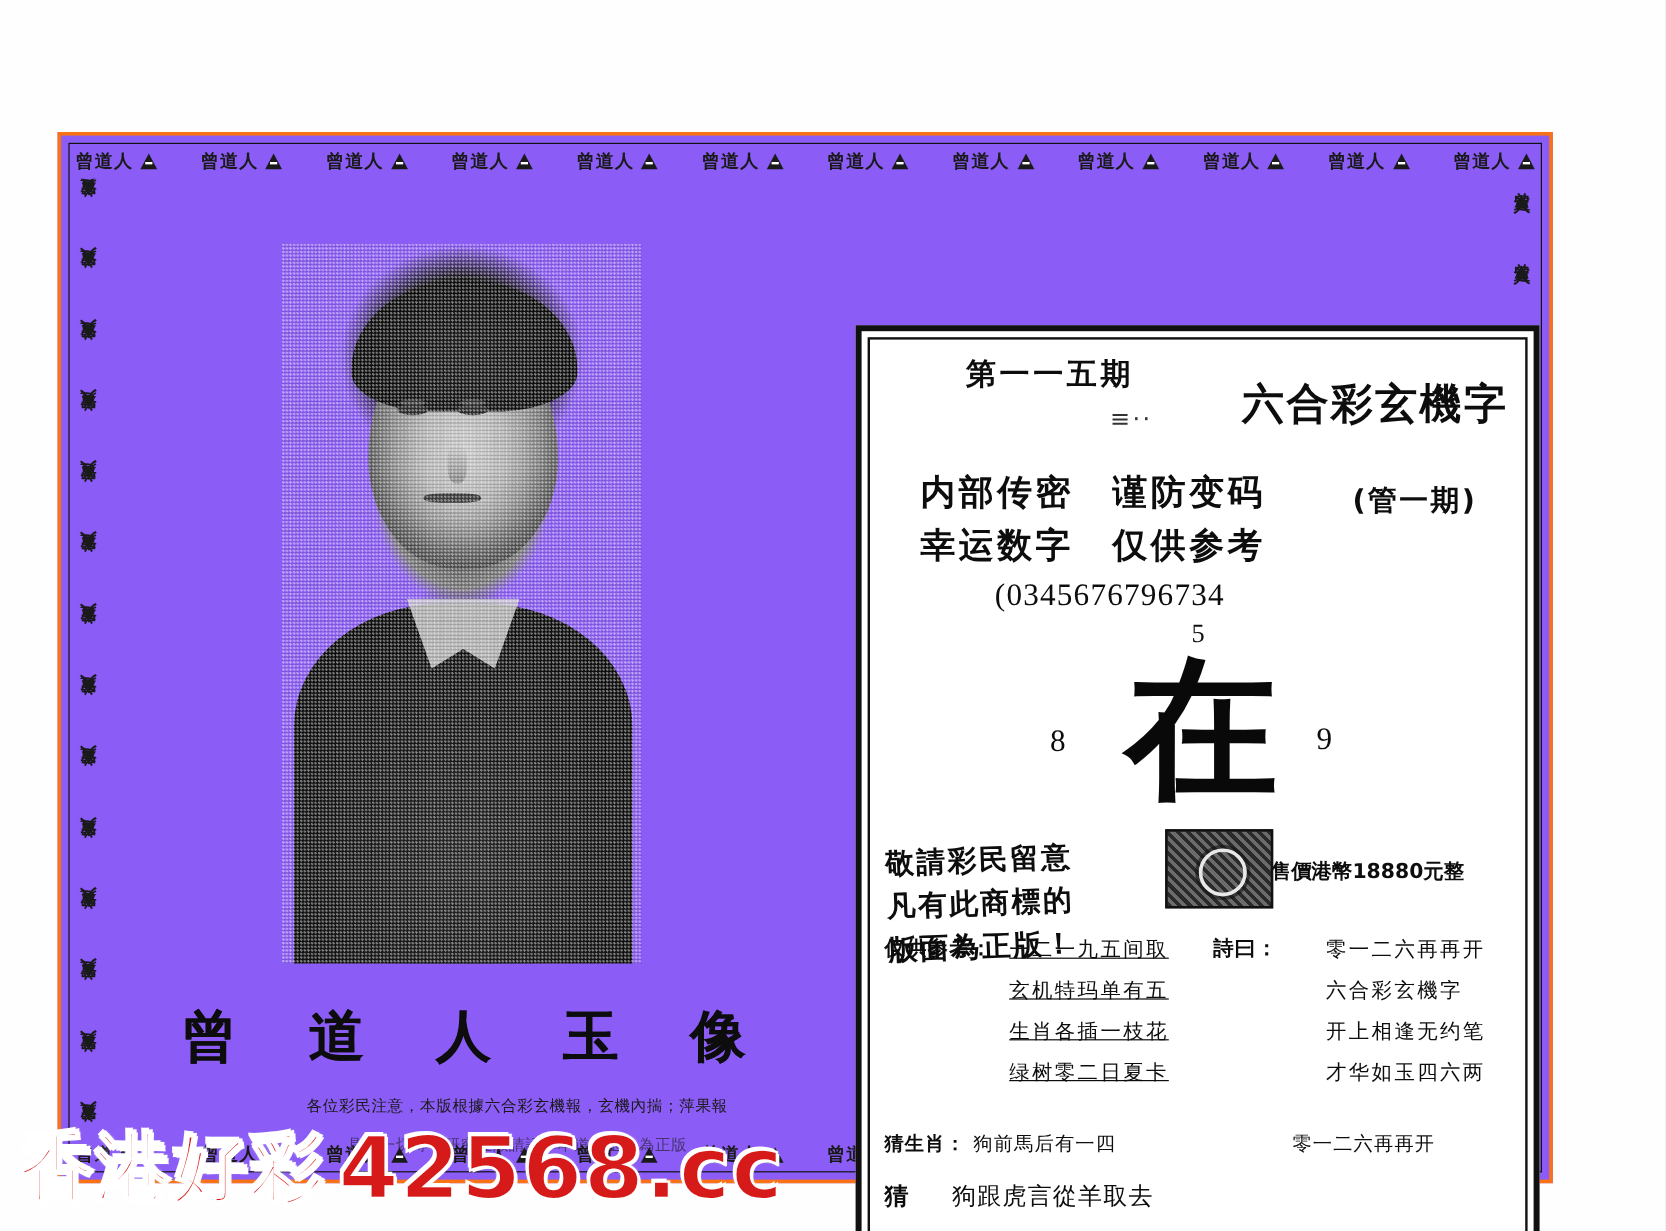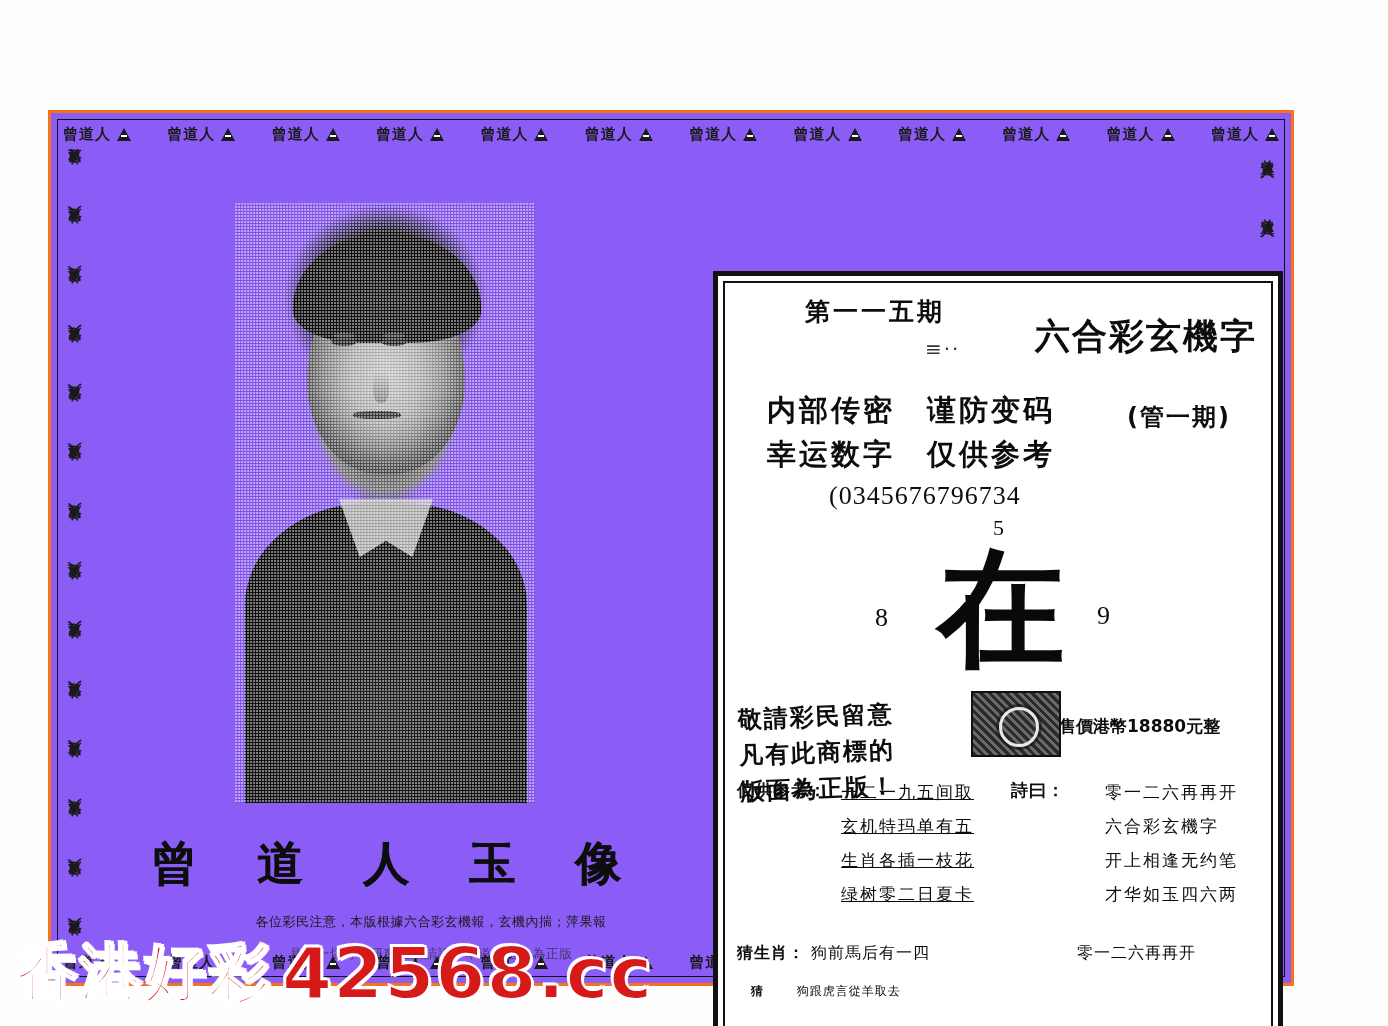--- a/index.html
+++ b/index.html
@@ -225,21 +225,21 @@
   }
   #poem-right{left:356px;top:492px;margin-left:24px;}
   #zodiac-row{
     position:absolute;left:12px;top:660px;font-size:16px;letter-spacing:1px;white-space:nowrap;
   }
   #zodiac-row .lbl{font-weight:bold;}
   #zodiac-tail{
     position:absolute;left:352px;top:660px;font-size:16px;letter-spacing:1px;white-space:nowrap;
   }
   #guess-row{
-    position:absolute;left:26px;top:700px;font-size:12px;letter-spacing:1px;white-space:nowrap;
+    position:absolute;left:12px;top:700px;font-size:20px;letter-spacing:1px;white-space:nowrap;
   }
   #guess-row .lbl{font-weight:bold;margin-right:28px;}
 
   
   #overlay{
     position:absolute;left:16px;bottom:10px;width:880px;height:86px;
     display:flex;align-items:center;gap:10px;
     font-family:"DejaVu Sans", sans-serif;font-weight:bold;
     pointer-events:none;
   }

